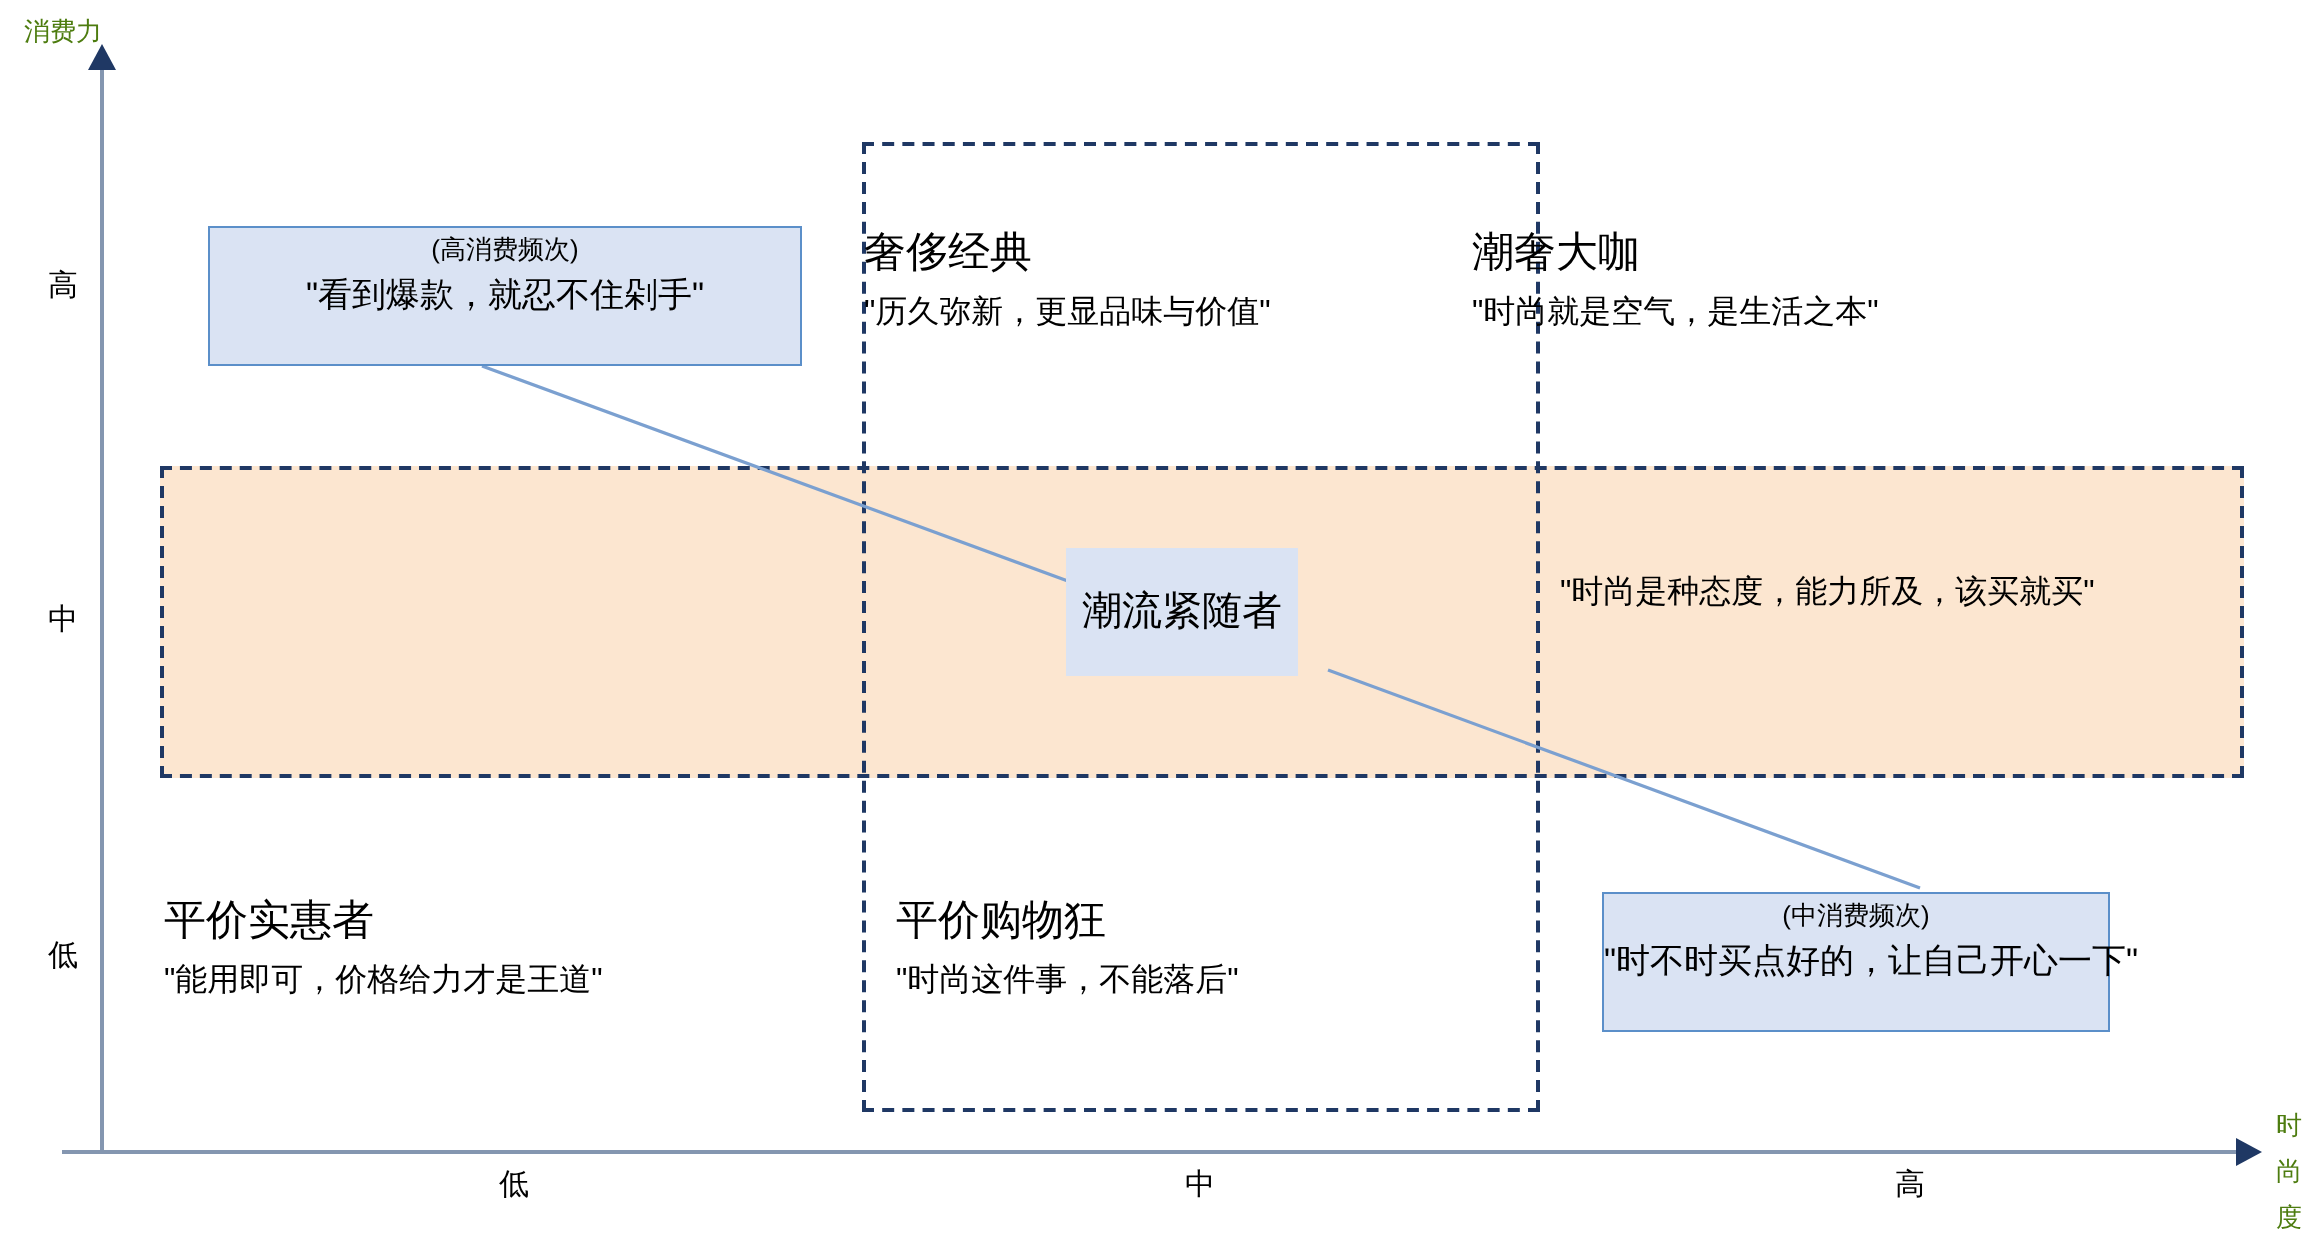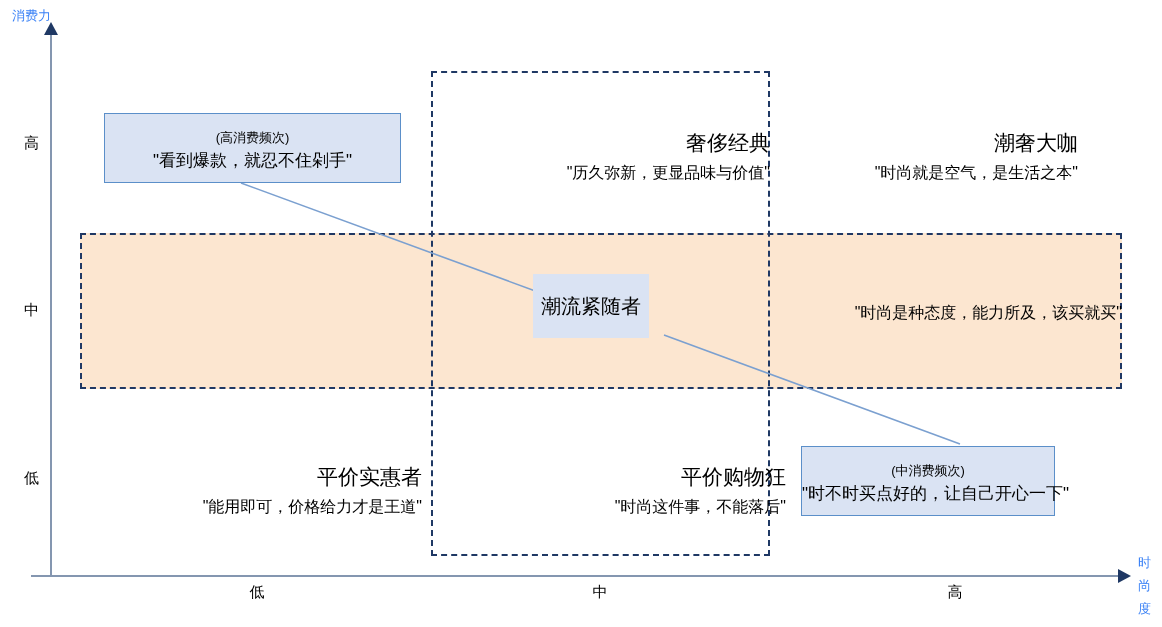--- a/index.html
+++ b/index.html
@@ -54,21 +54,21 @@
     top: 569px;
     border-top: 7px solid transparent;
     border-bottom: 7px solid transparent;
     border-left: 13px solid #1f3864;
   }
 
   .axis-title {
     position: absolute;
     font-size: 13px;
     line-height: 16px;
-    color: #3b82f6;
+    color: #4d7c0f;
     white-space: nowrap;
   }
   #y-axis-title {
     left: 12px;
     top: 8px;
   }
   #x-axis-title {
     left: 1138px;
     top: 551px;
     width: 15px;
@@ -103,23 +103,22 @@
     left: 80px;
     top: 233px;
     width: 1042px;
     height: 156px;
     background: #fce6d0;
   }
 
   
   .cell {
     position: absolute;
-    text-align: right;
+    text-align: left;
     box-sizing: border-box;
-    margin-top: 16px;
   }
   .cell-title {
     font-size: 21px;
     line-height: 28px;
     color: #000;
     white-space: nowrap;
   }
   .cell-quote {
     font-size: 16px;
     line-height: 24px;
@@ -139,21 +138,21 @@
     white-space: nowrap;
   }
 
   
   .callout {
     position: absolute;
     box-sizing: border-box;
     background: #dae3f3;
     border: 1px solid #5b8fc9;
     text-align: center;
-    padding-top: 14px;
+    padding-top: 1px;
   }
   .callout-sub {
     font-size: 13px;
     line-height: 20px;
     color: #000;
     white-space: nowrap;
   }
   .callout-quote {
     font-size: 17px;
     line-height: 26px;

